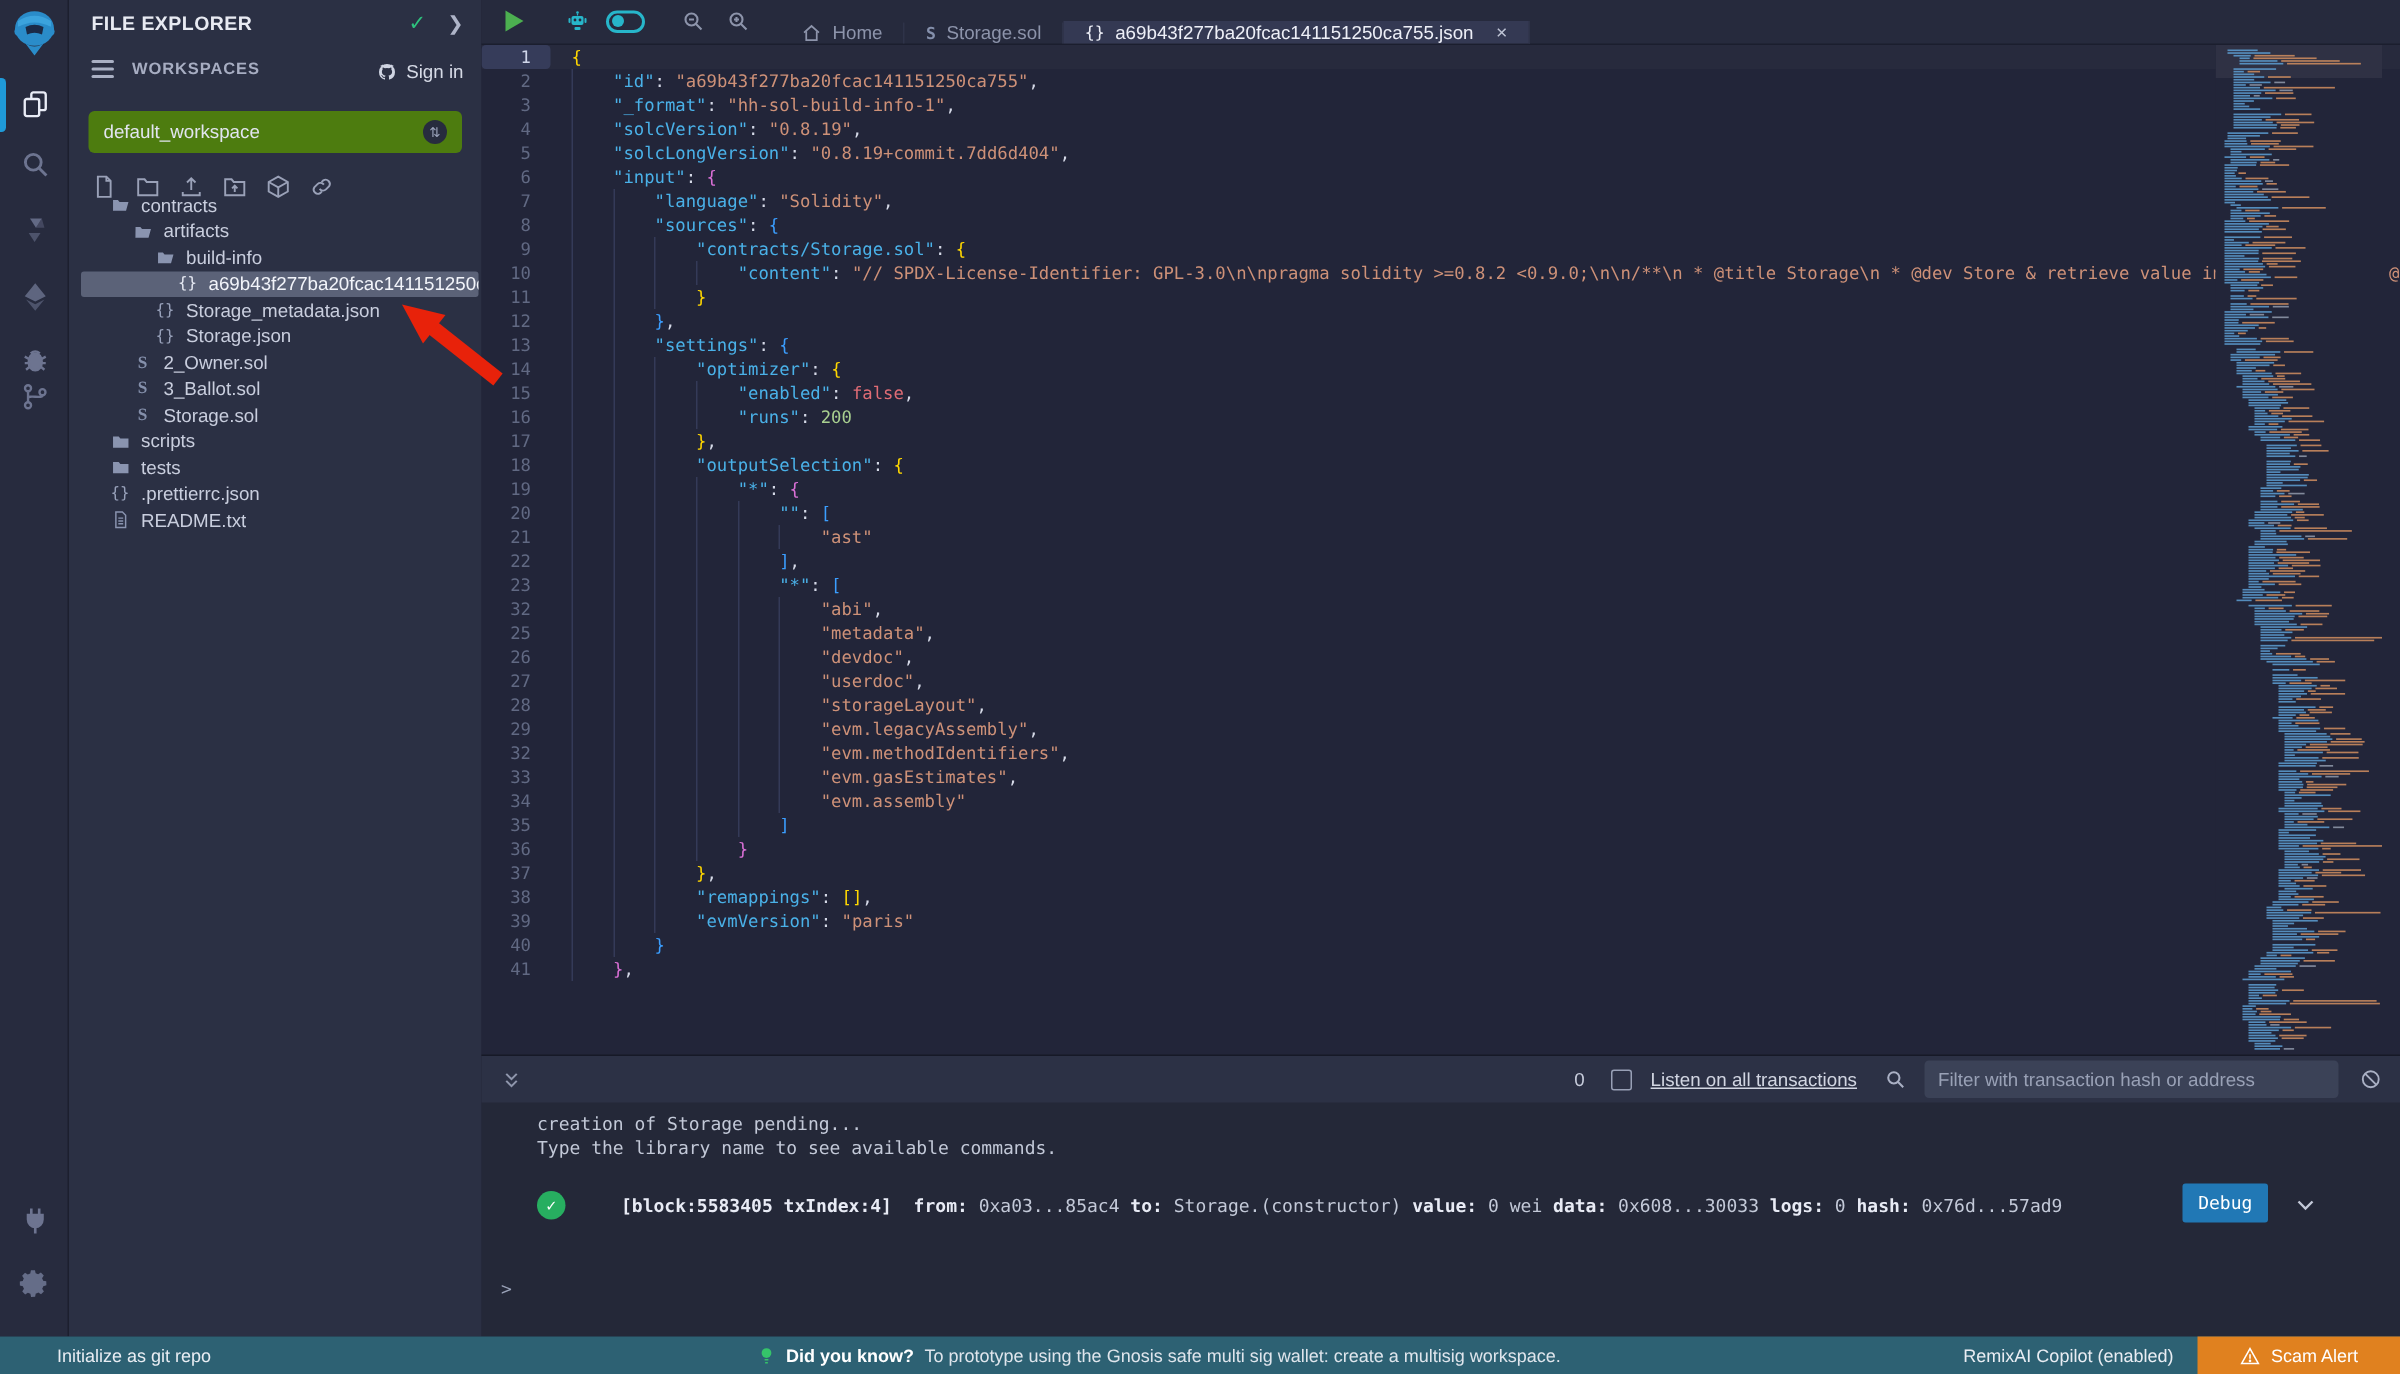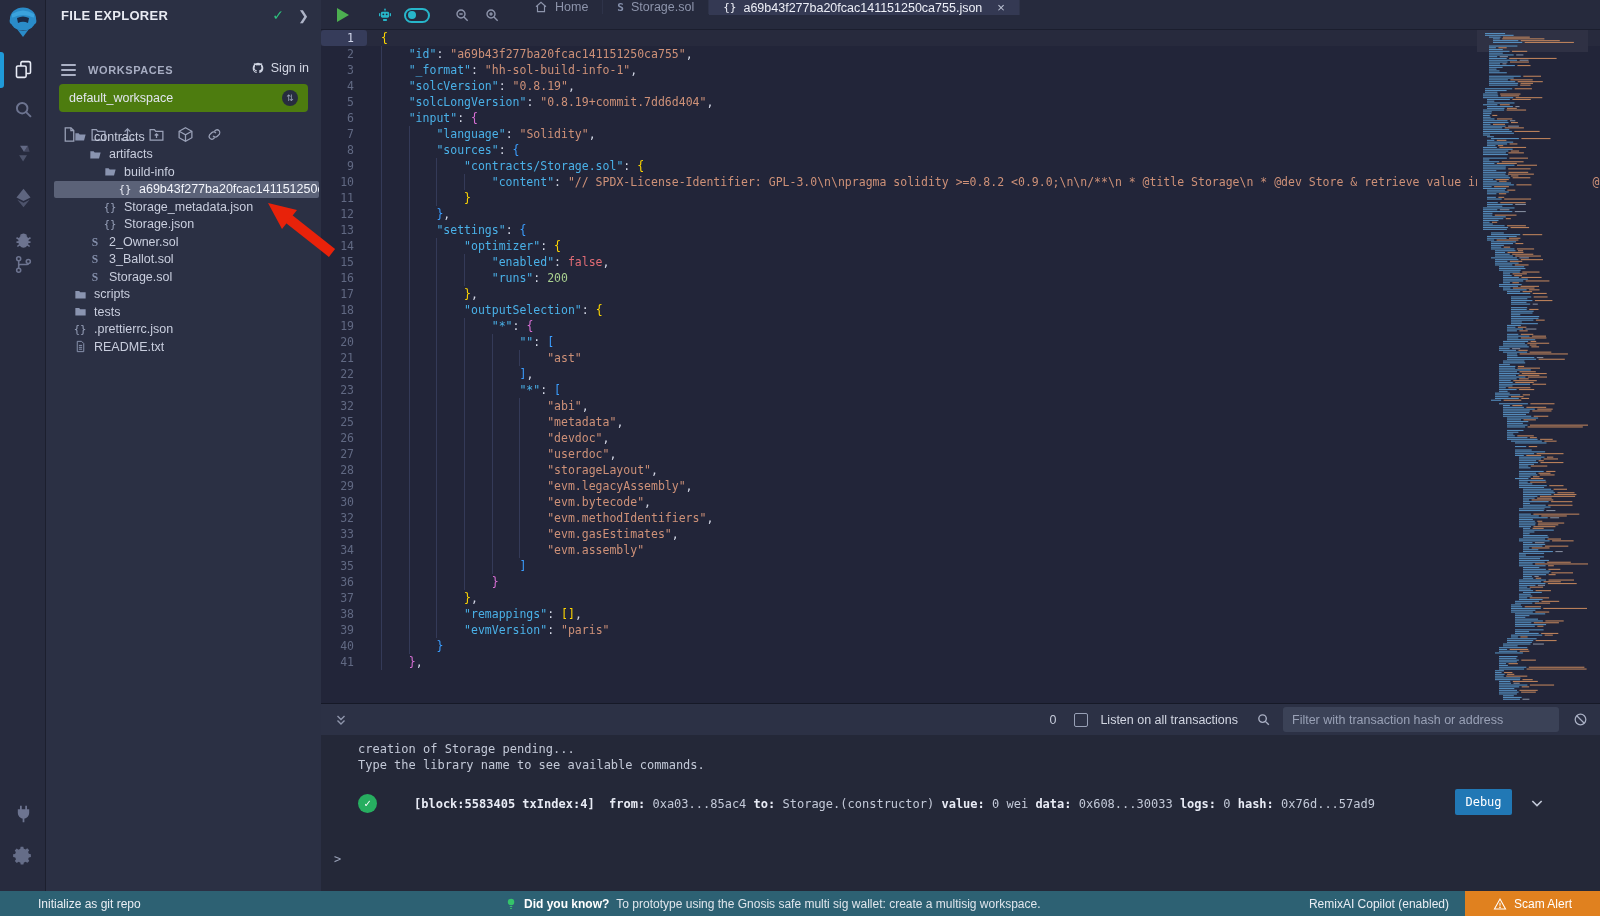--- a/index.html
+++ b/index.html
@@ -14,21 +14,21 @@
   .aicon svg { width:21px; height:21px; }
   .aicon.active { color:#e9ecf6; }
   .a-indicator { position:absolute; left:0; top:52px; width:4px; height:36px; background:#1f9ad8; border-radius:0 3px 3px 0; }
 
   
   .panel { position:absolute; left:46px; top:0; width:275px; height:891px; background:#2b3044; }
   .p-header { display:flex; align-items:center; height:30px; padding:0 12px 0 15px; }
   .p-title { font-size:13px; font-weight:bold; letter-spacing:.3px; color:#e8eaf2; flex:1; }
   .p-check { color:#2ec27e; font-size:14px; margin-right:14px; }
   .p-chev { color:#aeb4c8; font-size:13px; }
-  .ws-row { display:flex; align-items:flex-end; height:26px; padding:0 12px 0 15px; margin-top:20px; }
+  .ws-row { display:flex; align-items:flex-start; height:26px; padding:0 12px 0 15px; margin-top:10px; }
   .burger { width:15px; display:inline-flex; flex-direction:column; gap:3px; margin-right:12px; }
   .burger i { display:block; height:2px; background:#aab0c4; border-radius:1px; }
   .ws-label { font-size:11px; font-weight:bold; letter-spacing:.6px; color:#a7adc2; flex:1; }
   .signin { display:flex; align-items:center; gap:5px; color:#d6dae6; font-size:12.5px; }
   .signin svg { width:16px; height:16px; }
   .ws-select { position:relative; margin:8px 13px 0 13px; height:28px; background:#4d7c0f; border-radius:4px; display:flex; align-items:center; padding:0 10px; }
   .ws-select .val { flex:1; font-size:12.5px; color:#e2e5f0; }
   .ws-caret { width:16px; height:16px; border-radius:50%; background:#272c3e; color:#9aa2ba; font-size:9px; display:flex; align-items:center; justify-content:center; }
   .f-toolbar { display:flex; align-items:center; gap:12px; padding:14px 0 0 15px; color:#9aa1b8; }
   .f-toolbar svg { width:17px; height:17px; }
@@ -38,21 +38,21 @@
   .trow .tic svg { width:13px; height:13px; }
   .trow.sel { background:#5b6278; color:#f2f4fa; border-radius:2px; margin:0 2px 0 8px; }
   .trow.sel .tic { color:#d7dbe8; }
   .tico { font-family:"DejaVu Sans Mono",monospace; font-size:10.5px; color:#98a1ba; }
   .tico.sol { font-weight:bold; font-size:11.5px; color:#8590ac; font-family:"Liberation Serif",serif; }
   .trow.sel .tico { color:#e6e9f3; }
   .tname { white-space:nowrap; overflow:hidden; }
 
   
   .editor { position:absolute; left:321px; top:0; right:0; height:703px; background:#222539; }
-  .tabbar { position:relative; display:flex; align-items:flex-start; height:30px; background:#262a3d; border-bottom:1px solid #1b1e2e; }
+  .tabbar { position:relative; display:flex; align-items:flex-end; height:30px; background:#262a3d; border-bottom:1px solid #1b1e2e; }
   .tb-tools { display:flex; align-items:center; gap:0; padding-left:14px; }
   .tb-btn { display:flex; align-items:center; justify-content:center; width:30px; height:30px; color:#8d94ab; }
   .tb-btn svg { width:16px; height:16px; }
   .play { width:0; height:0; border-left:12px solid #4caf50; border-top:7px solid transparent; border-bottom:7px solid transparent; margin:0 8px 0 2px; }
   .sep { width:1px; background:#3a3f58; margin:5px 6px; }
   .toggle { width:26px; height:15px; border:2px solid #27b6ca; border-radius:9px; position:relative; margin:0 4px; }
   .toggle i { position:absolute; left:2px; top:1.5px; width:8px; height:8px; border-radius:50%; background:#27b6ca; }
   .tab { display:flex; align-items:center; gap:7px; padding:0 14px; font-size:12.5px; color:#8d94ab; border-right:1px solid #2e3349; }
   .tab .ticon { font-family:"DejaVu Sans Mono",monospace; font-size:11px; }
   .tab svg { width:14px; height:14px; }
@@ -75,21 +75,21 @@
   .minimap svg { display:block; width:111px; height:673px; }
 
   
   .term { position:absolute; left:321px; top:703px; right:0; height:188px; background:#242838; border-top:1px solid #161927; }
   .t-head { display:flex; align-items:center; height:31px; background:#2c3145; padding:0 12px 0 13px; }
   .t-collapse { color:#8f96ac; display:flex; }
   .t-collapse svg { width:14px; height:14px; }
   .t-right { margin-left:auto; display:flex; align-items:center; gap:12px; }
   .t-count { font-size:12.5px; color:#c6cbda; margin-right:6px; }
   .t-check { width:14px; height:14px; border:1px solid #98a0b6; border-radius:2px; background:transparent; }
-  .t-listen { font-size:12.5px; color:#d2d6e2; }
+  .t-listen { font-size:12.5px; color:#d2d6e2;text-decoration:underline; }
   .t-mag { color:#aab0c4; display:flex; margin-left:6px; }
   .t-mag svg { width:15px; height:15px; }
   .t-filter { width:276px; height:25px; background:#3b4257; border:none; border-radius:3px; color:#dfe3ee; font-size:12.5px; padding:0 9px; font-family:"Liberation Sans",sans-serif; }
   .t-filter::placeholder { color:#99a1b6; }
   .t-ban { color:#aab0c4; display:flex; margin-left:2px; }
   .t-ban svg { width:15px; height:15px; }
   .t-body { position:relative; padding:6px 0 0 37px; font:12px/16px "DejaVu Sans Mono",monospace; color:#c3c9d8; height:157px; }
   .t-line { white-space:pre; }
   .tx-row { display:flex; align-items:center; margin-top:21px; }
   .tx-check { flex:none; width:19px; height:19px; border-radius:50%; background:#27ae60; color:#fff; font-size:11px; display:flex; align-items:center; justify-content:center; margin-right:17px; }
@@ -493,24 +493,20 @@
             <span class="ln">27</span>
             <span class="lc"><span class="g">    </span><span class="g">    </span><span class="g">    </span><span class="g">    </span><span class="g">    </span><span class="g">    </span><span class="tk-s">"userdoc"</span><span class="tk-p">,</span></span>
           </div>
           <div class="line">
             <span class="ln">28</span>
             <span class="lc"><span class="g">    </span><span class="g">    </span><span class="g">    </span><span class="g">    </span><span class="g">    </span><span class="g">    </span><span class="tk-s">"storageLayout"</span><span class="tk-p">,</span></span>
           </div>
           <div class="line">
             <span class="ln">29</span>
             <span class="lc"><span class="g">    </span><span class="g">    </span><span class="g">    </span><span class="g">    </span><span class="g">    </span><span class="g">    </span><span class="tk-s">"evm.legacyAssembly"</span><span class="tk-p">,</span></span>
-          </div>
-          <div class="line">
-            <span class="ln">30</span>
-            <span class="lc"><span class="g">    </span><span class="g">    </span><span class="g">    </span><span class="g">    </span><span class="g">    </span><span class="g">    </span><span class="tk-s">"evm.bytecode"</span><span class="tk-p">,</span></span>
           </div>
           <div class="line">
             <span class="ln">32</span>
             <span class="lc"><span class="g">    </span><span class="g">    </span><span class="g">    </span><span class="g">    </span><span class="g">    </span><span class="g">    </span><span class="tk-s">"evm.methodIdentifiers"</span><span class="tk-p">,</span></span>
           </div>
           <div class="line">
             <span class="ln">33</span>
             <span class="lc"><span class="g">    </span><span class="g">    </span><span class="g">    </span><span class="g">    </span><span class="g">    </span><span class="g">    </span><span class="tk-s">"evm.gasEstimates"</span><span class="tk-p">,</span></span>
           </div>
           <div class="line">

